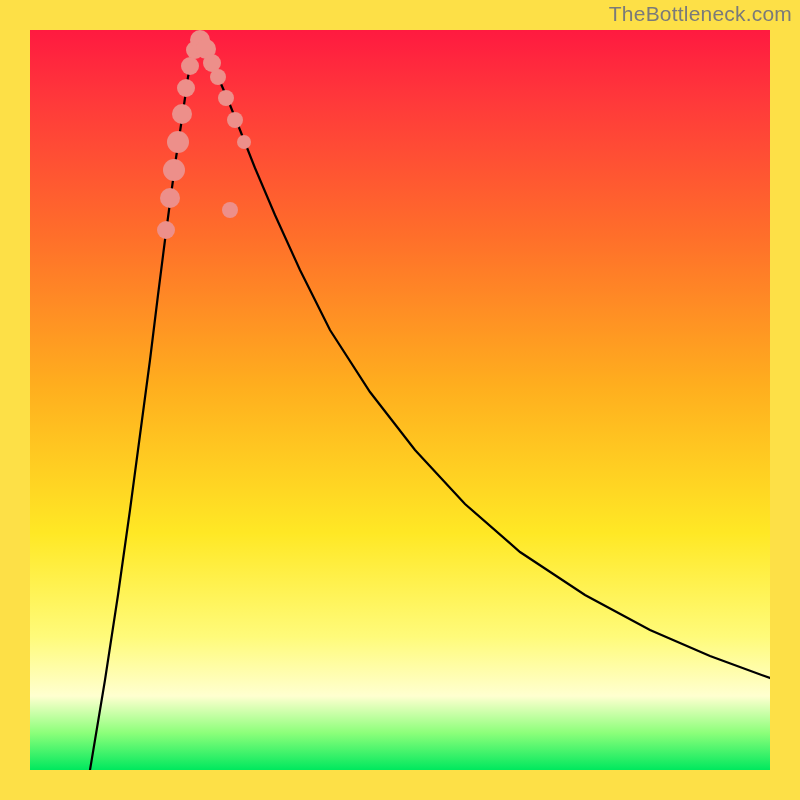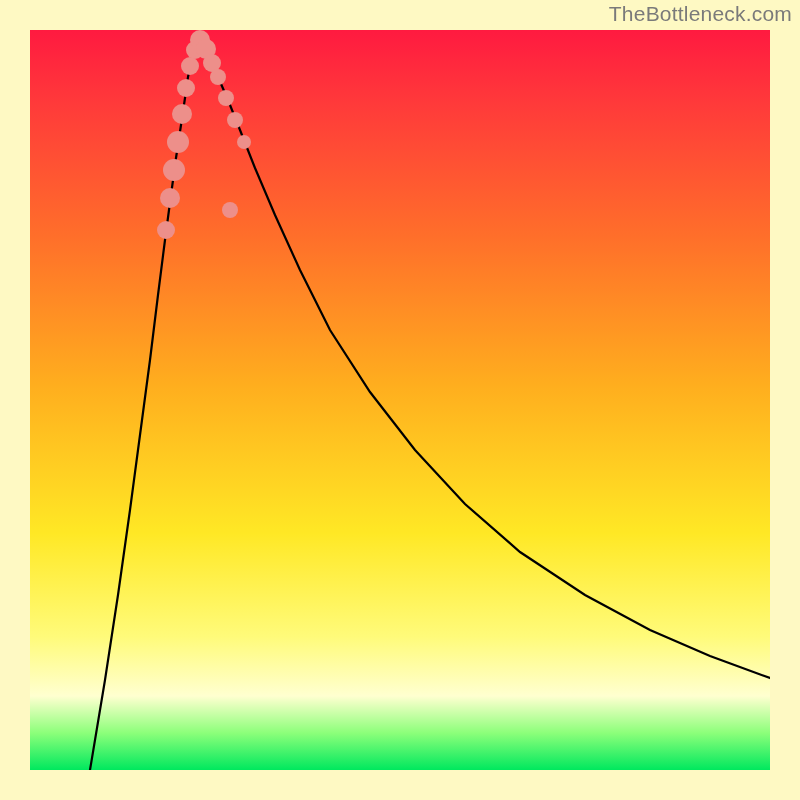--- a/index.html
+++ b/index.html
@@ -8,21 +8,21 @@
     width: 800px;
     height: 800px;
     overflow: hidden;
     background: #000;
     font-family: Arial, Helvetica, sans-serif;
   }
   .outer {
     position: relative;
     width: 800px;
     height: 800px;
-    background: #fef9c3;
+    background: #fde047;
   }
   .plot {
     position: absolute;
     left: 30px;
     top: 30px;
     width: 740px;
     height: 740px;
     background: linear-gradient(
       to bottom,
       #ff1a40 0%,

